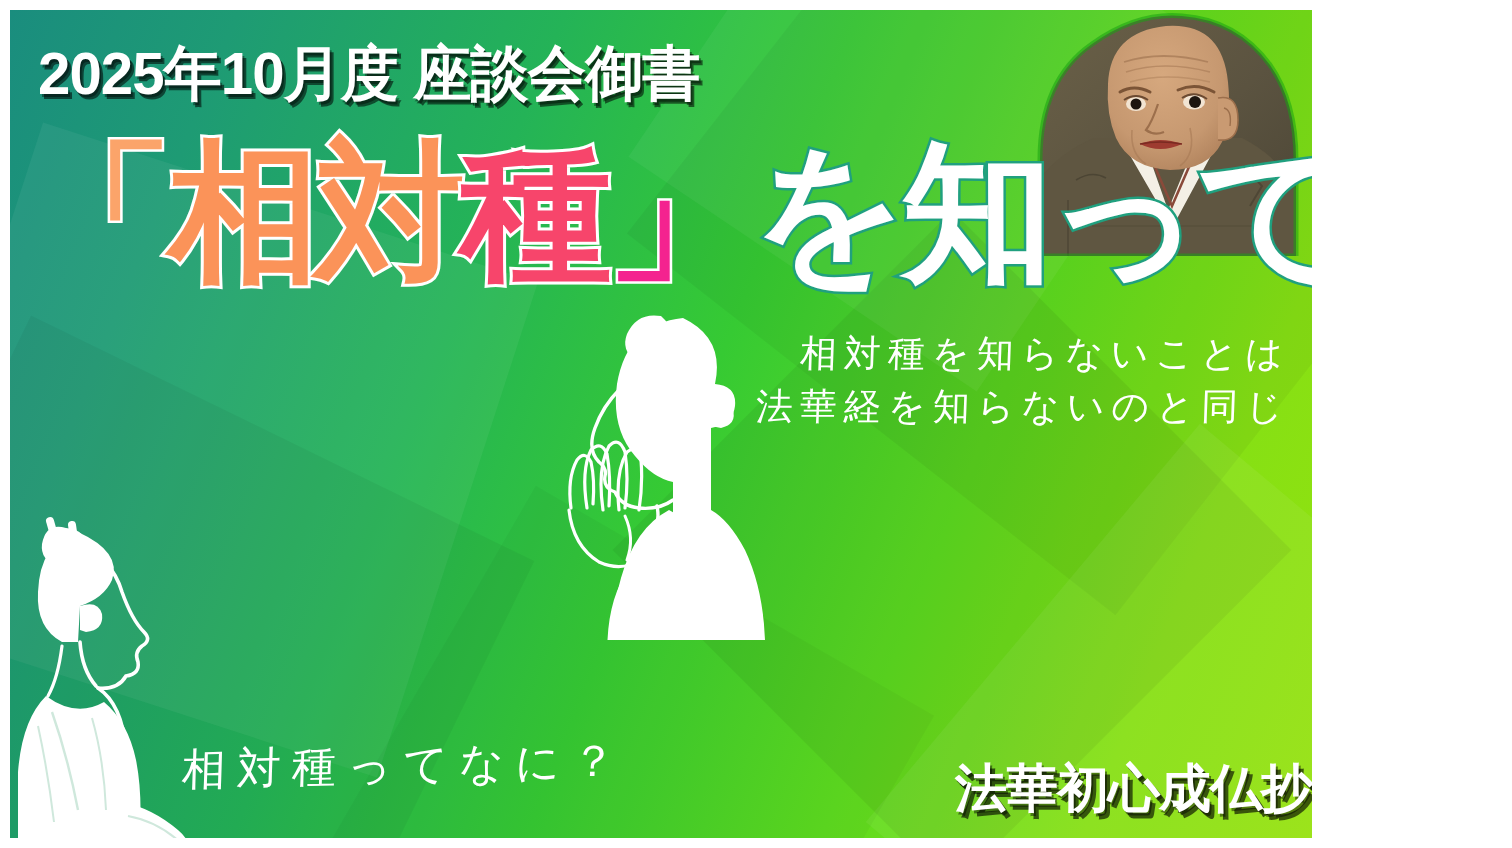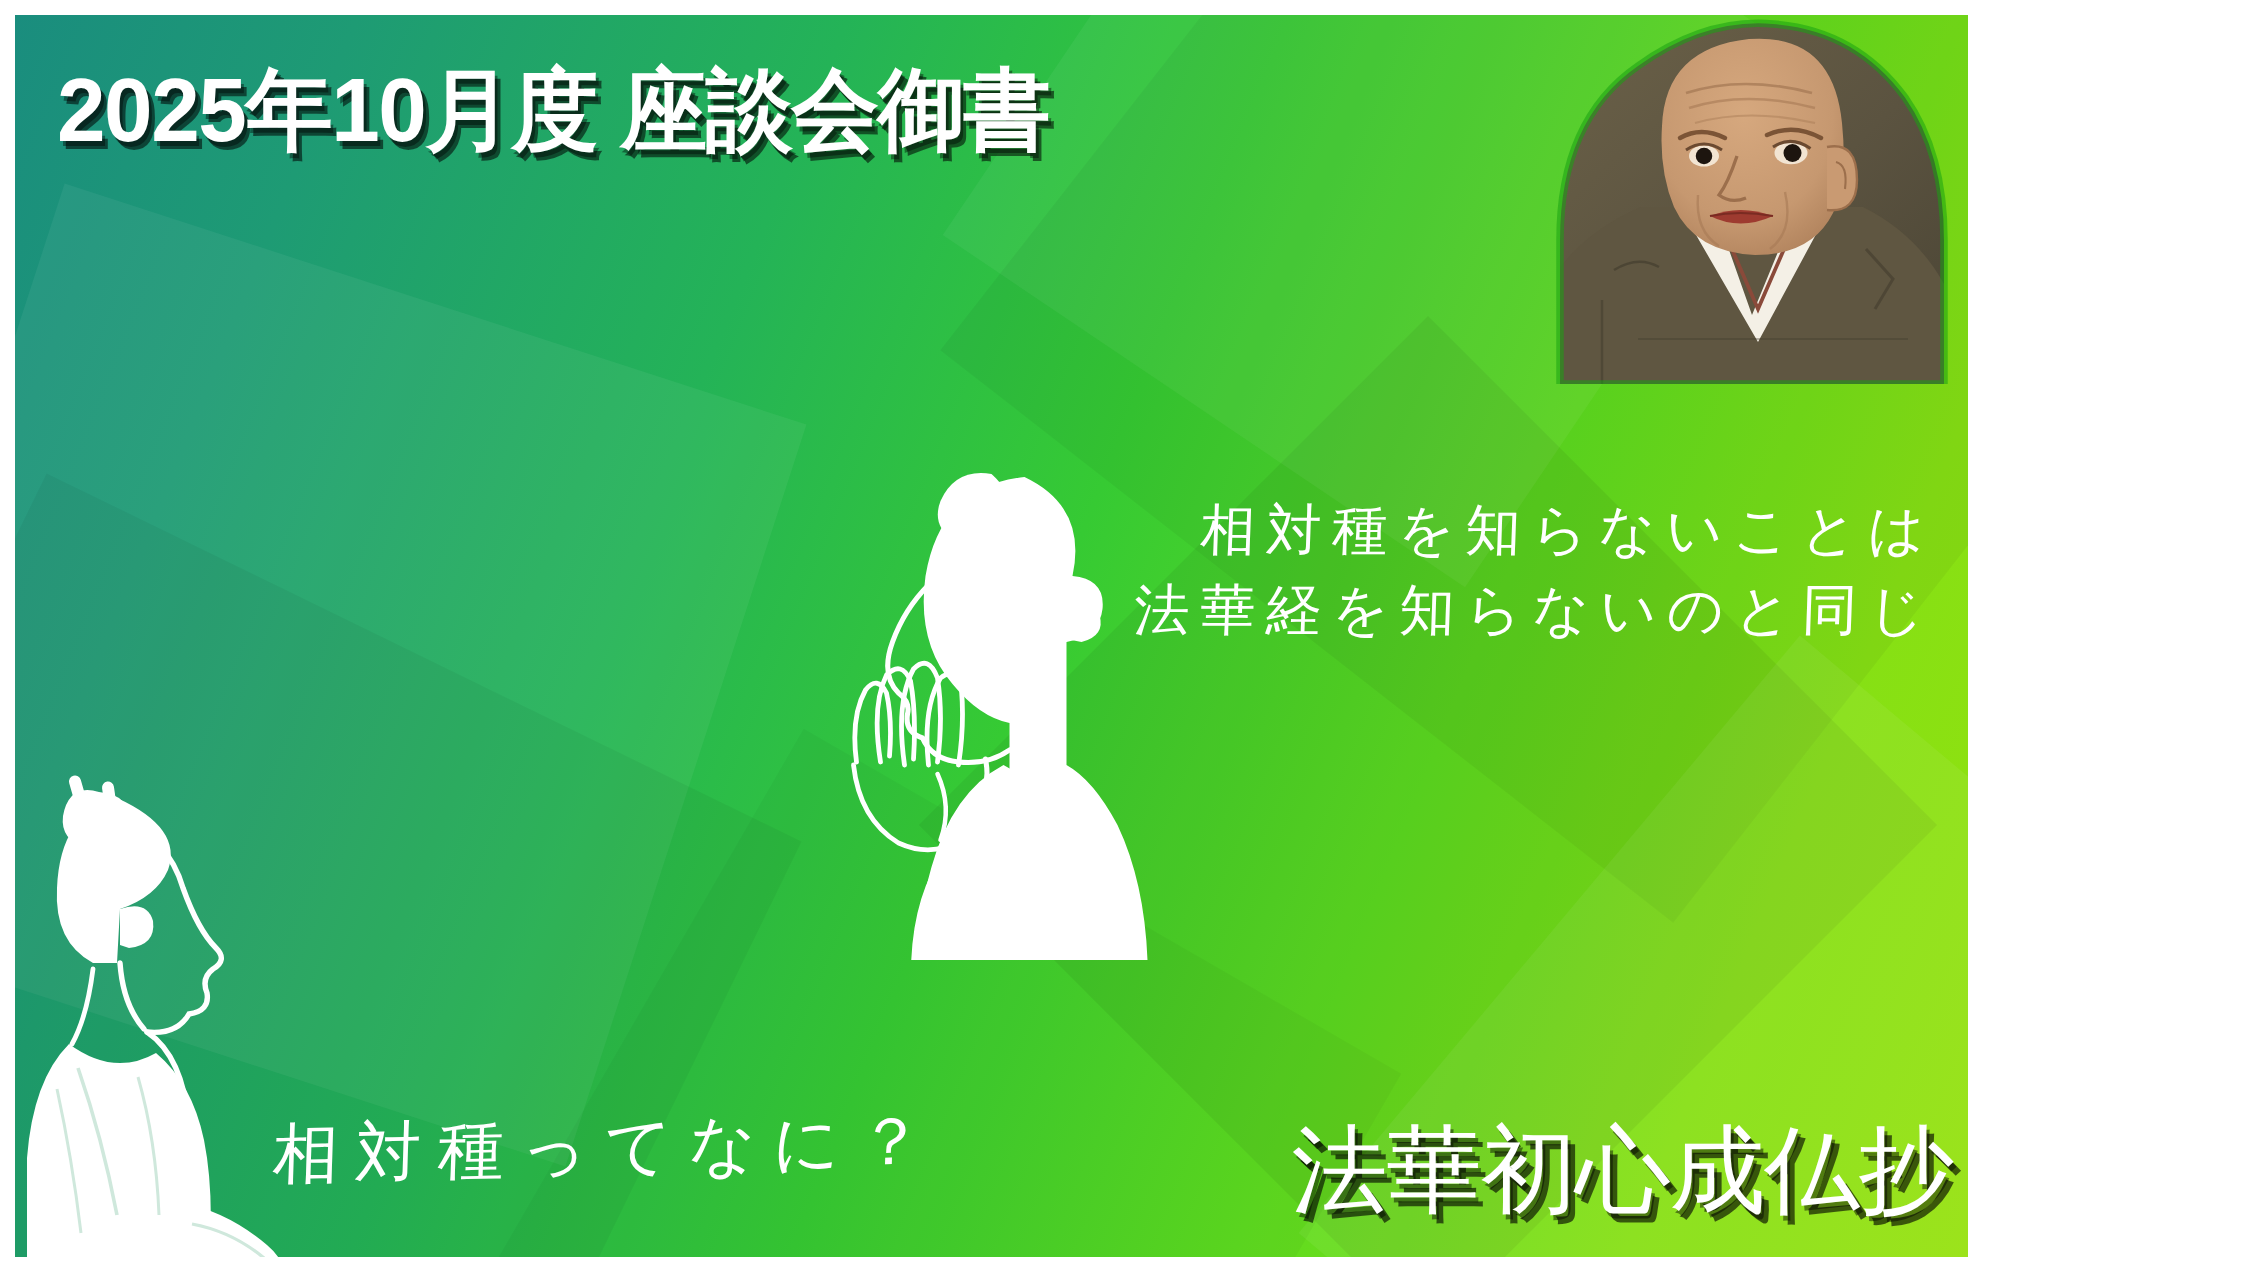--- a/index.html
+++ b/index.html
@@ -216,23 +216,23 @@
     font-size:44px;
     letter-spacing:11px;
     font-weight:300;
     white-space:nowrap;
     transform:skewX(-3deg) rotate(-1.2deg);
   }
 
   
   .sutra{
     position:absolute;
-    right:10px;bottom:14px;
-    font-size:64px;
-    font-weight:normal;
+    right:0;bottom:14px;
+    font-size:52px;
+    font-weight:bold;
     color:#ffffff;
     letter-spacing:-1px;
     white-space:nowrap;
     text-shadow:
       5px 6px 0 rgba(0,0,0,0.62),
       2px 3px 0 rgba(0,0,0,0.45);
   }
 </style>
 </head>
 <body>
@@ -305,20 +305,23 @@
           <path d="M212 156 L230 176 L218 196" fill="none" stroke="#3f3a2c" stroke-width="2" opacity="0.55"></path>
           <path d="M60 216 L240 216" fill="none" stroke="#3f3a2c" stroke-width="1.2" opacity="0.35"></path>
         </g>
 
         <path d="M8 246 L8 150 Q8 70 60 34 Q105 2 150 6 Q205 10 238 55 Q264 92 264 150 L264 246 Z" fill="none" stroke="#1aa312" stroke-width="5" opacity="0.55"></path>
       </svg>
     </div>
 
     <div class="header-line">2025年10月度 座談会御書</div>
 
+    <div class="head1">
+      <span class="kagi-open">「</span><span class="w-orange">相対</span><span class="w-pink-a">種</span><span class="kagi-close">」</span><span class="w-white">を知って</span>
+    </div>
 
     <div class="note-right">
       <div>相対種を知らないことは</div>
       <div>法華経を知らないのと同じ</div>
     </div>
 
     <div class="woman">
       <svg viewBox="0 0 250 330" xmlns="http://www.w3.org/2000/svg">
 
         <path d="M118 8 Q62 14 52 74 Q46 118 70 146 Q88 168 108 172 L108 206 Q126 216 146 206 L146 118 Q168 114 170 96 Q172 76 150 74 Q160 28 118 8 Z" fill="#ffffff"></path>

